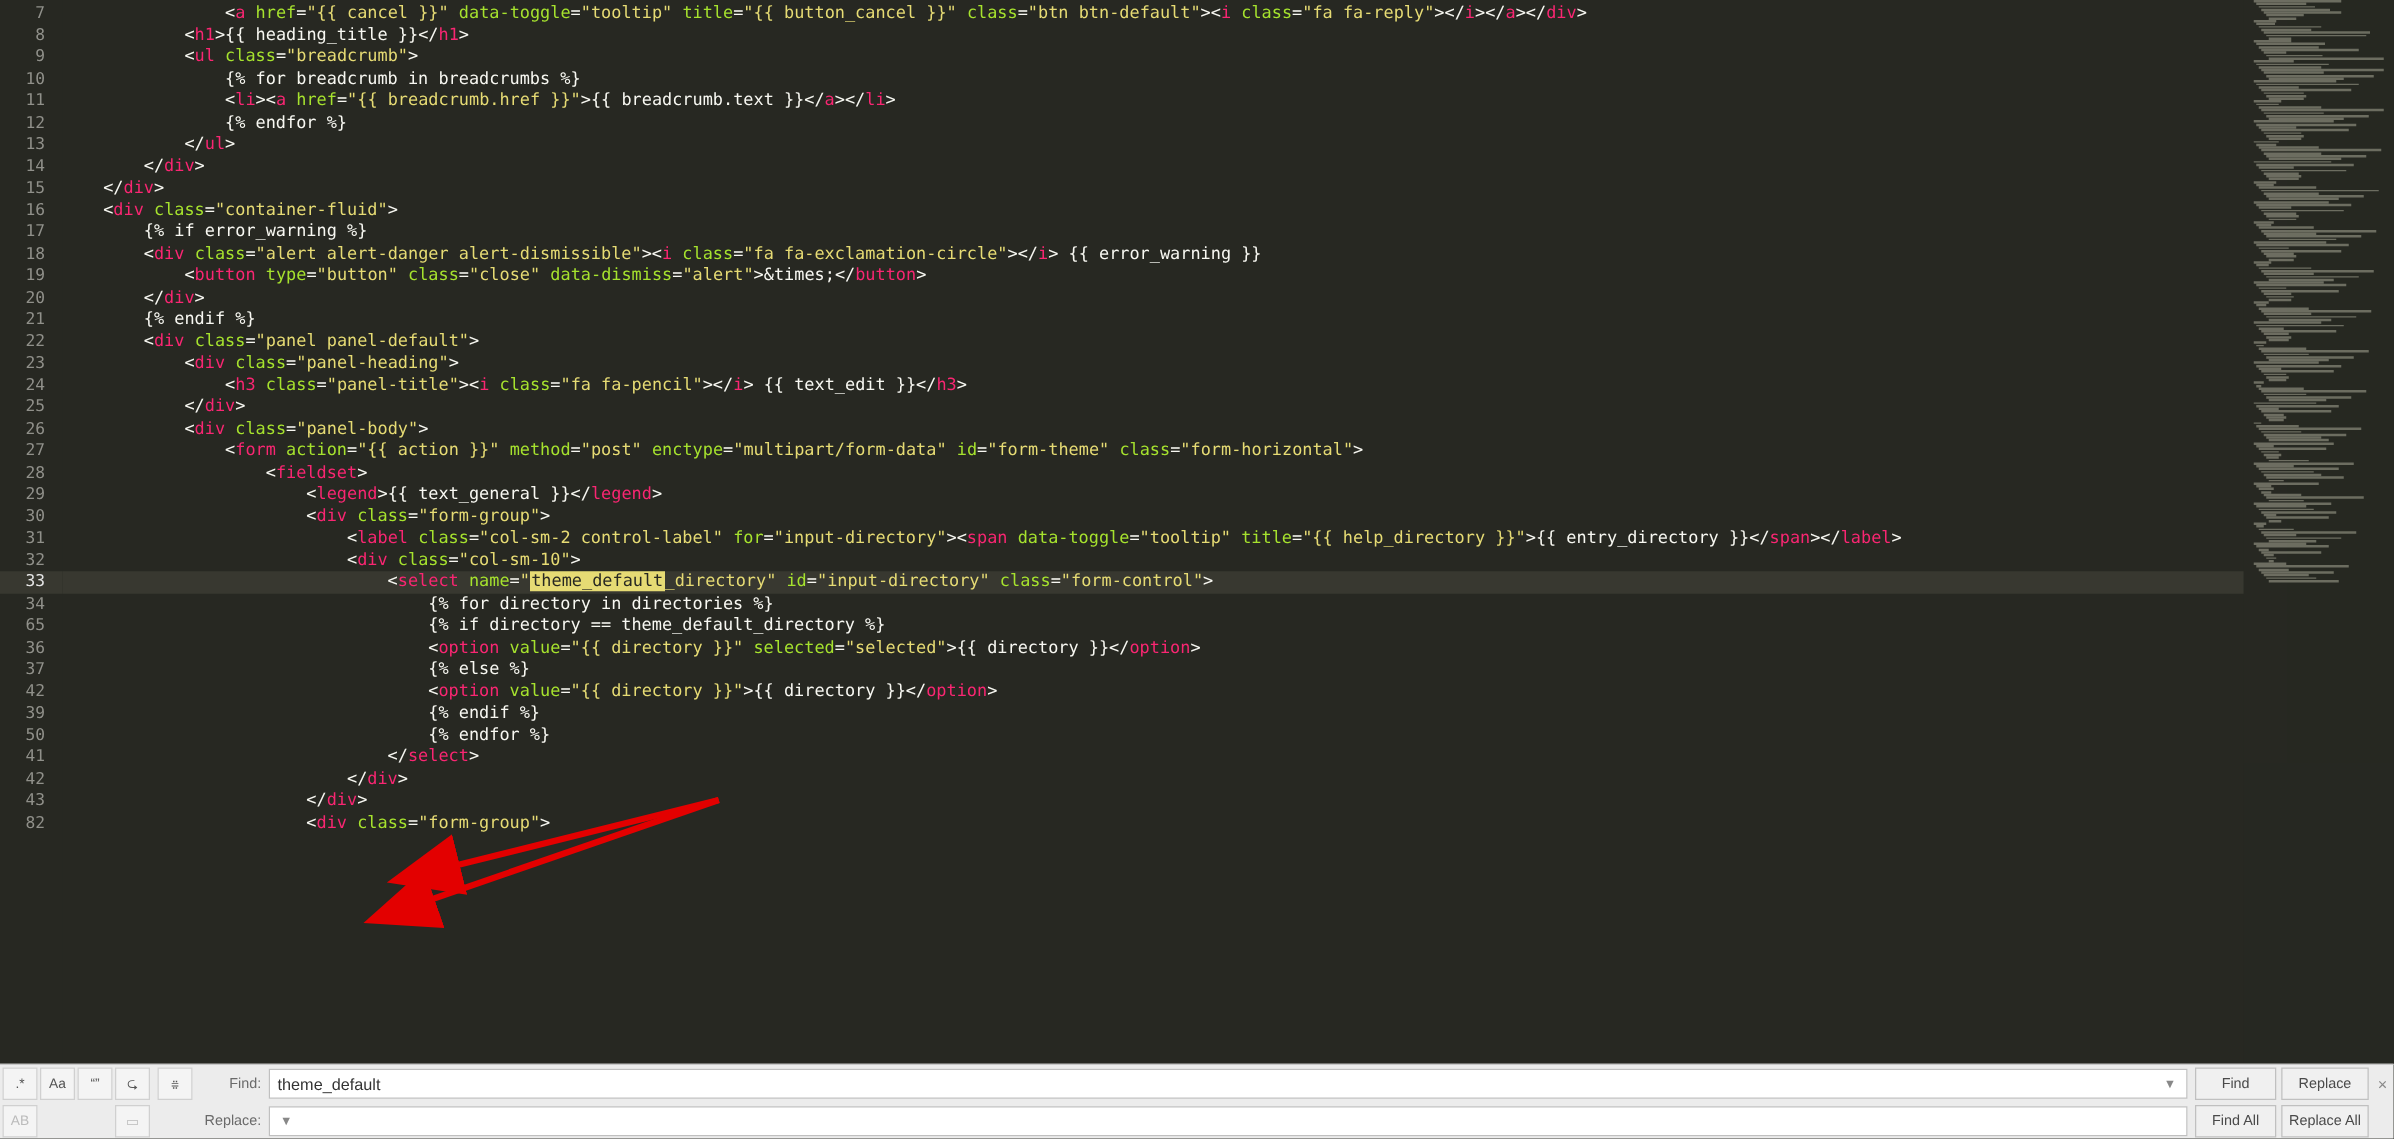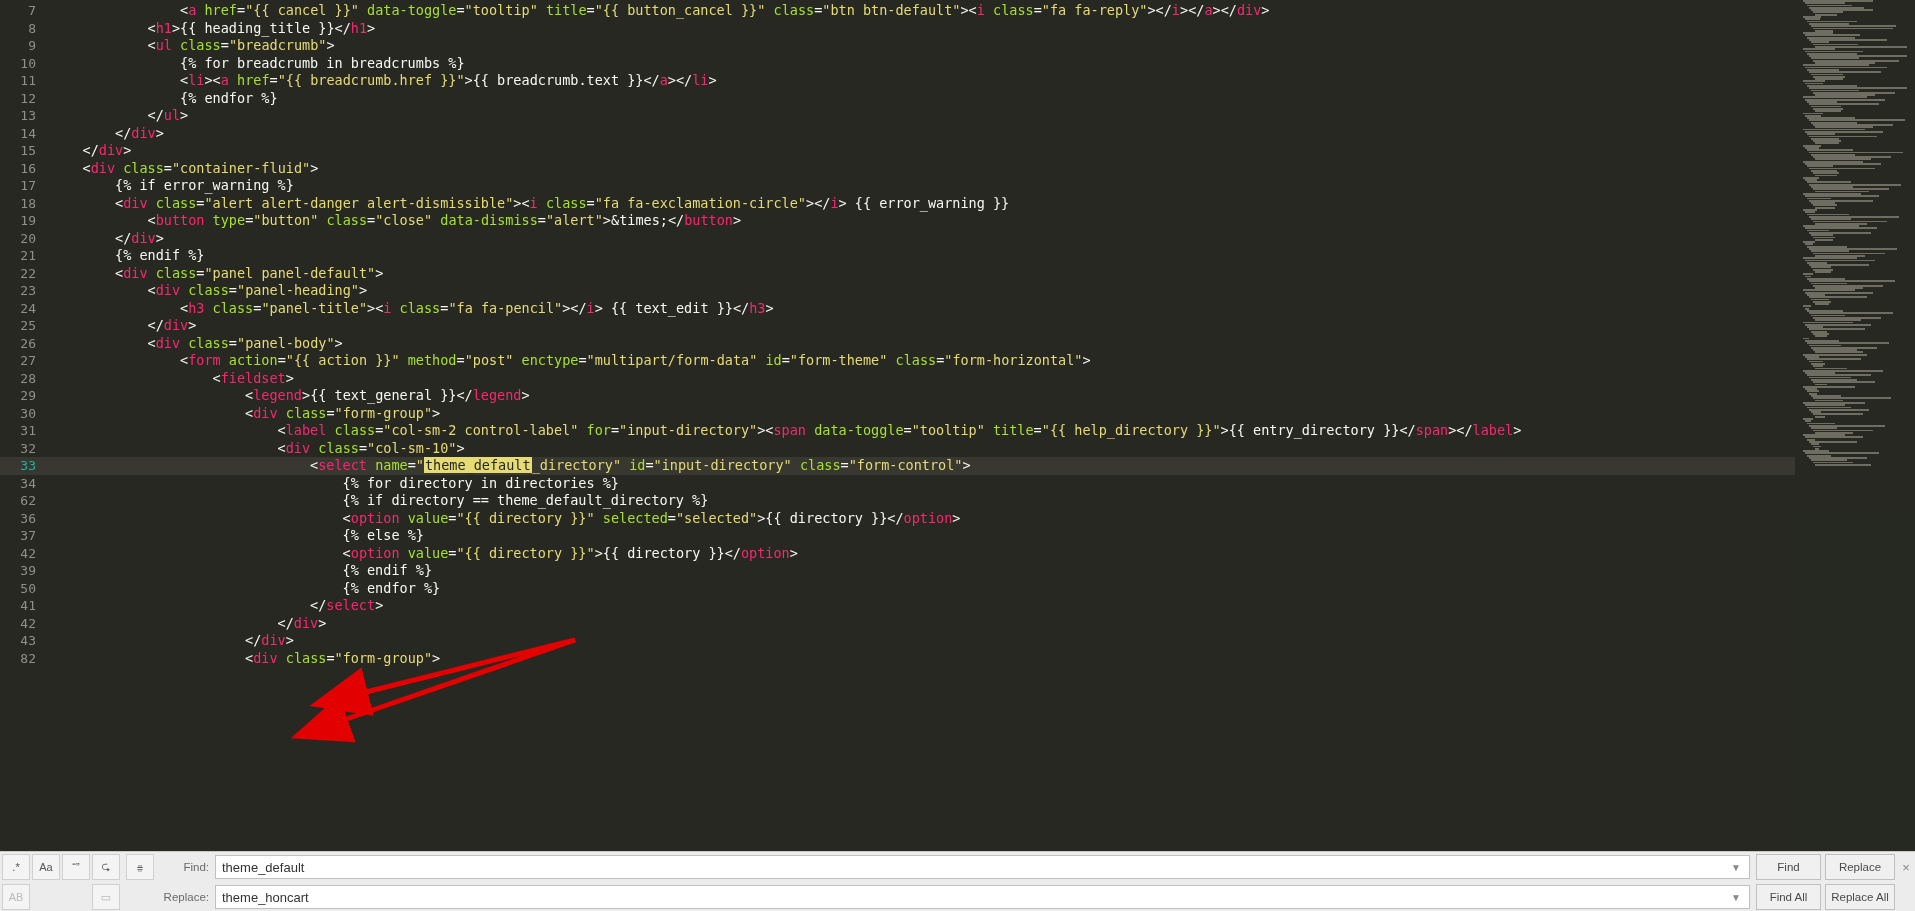--- a/index.html
+++ b/index.html
@@ -26,21 +26,21 @@
   background: #272822;
   color: #90908a;
   text-align: right;
   padding-right: 14px;
   font-size: 13px;
   line-height: 17.5px;
   padding-top: 2px;
   user-select: none;
 }
 .gutter div { height: 17.5px; }
-.gutter .active { background: #383830; color: #14b8a6; margin-right: -14px; padding-right: 14px; }
+.gutter .active { background: #383830; color: #e5e5e5; margin-right: -14px; padding-right: 14px; }
 .code {
   flex: 1;
   font-size: 13.5px;
   line-height: 17.5px;
   padding-top: 2px;
   white-space: pre;
   color: #f8f8f2;
 }
 .code .line { height: 17.5px; }
 .code .line.active { background: #383830; }
@@ -178,21 +178,21 @@
       <div>25</div>
       <div>26</div>
       <div>27</div>
       <div>28</div>
       <div>29</div>
       <div>30</div>
       <div>31</div>
       <div>32</div>
       <div class="active">33</div>
       <div>34</div>
-      <div>62</div>
+      <div>65</div>
       <div>36</div>
       <div>37</div>
       <div>42</div>
       <div>39</div>
       <div>50</div>
       <div>41</div>
       <div>42</div>
       <div>43</div>
       <div>82</div>
     </div>
@@ -426,21 +426,20 @@
   </div>
   <div class="search-row">
     <div class="spacer-left">
       <div class="toggle-btns">
         <div class="toggle-btn disabled">AB</div>
         <div class="toggle-btn disabled" style="margin-left:62px">▭</div>
       </div>
     </div>
     <div class="search-label">Replace:</div>
     <div class="search-input-wrap">
-      <input class="search-input" value="theme_honcart" style="">
       <span class="dropdown-arrow">▼</span>
     </div>
     <button class="action-btn">Find All</button>
     <button class="action-btn wide">Replace All</button>
     <div class="close-x"></div>
   </div>
 </div>
 
 <svg class="annotation-arrows" width="1915" height="911" style="left:0;top:0">
   <defs>

